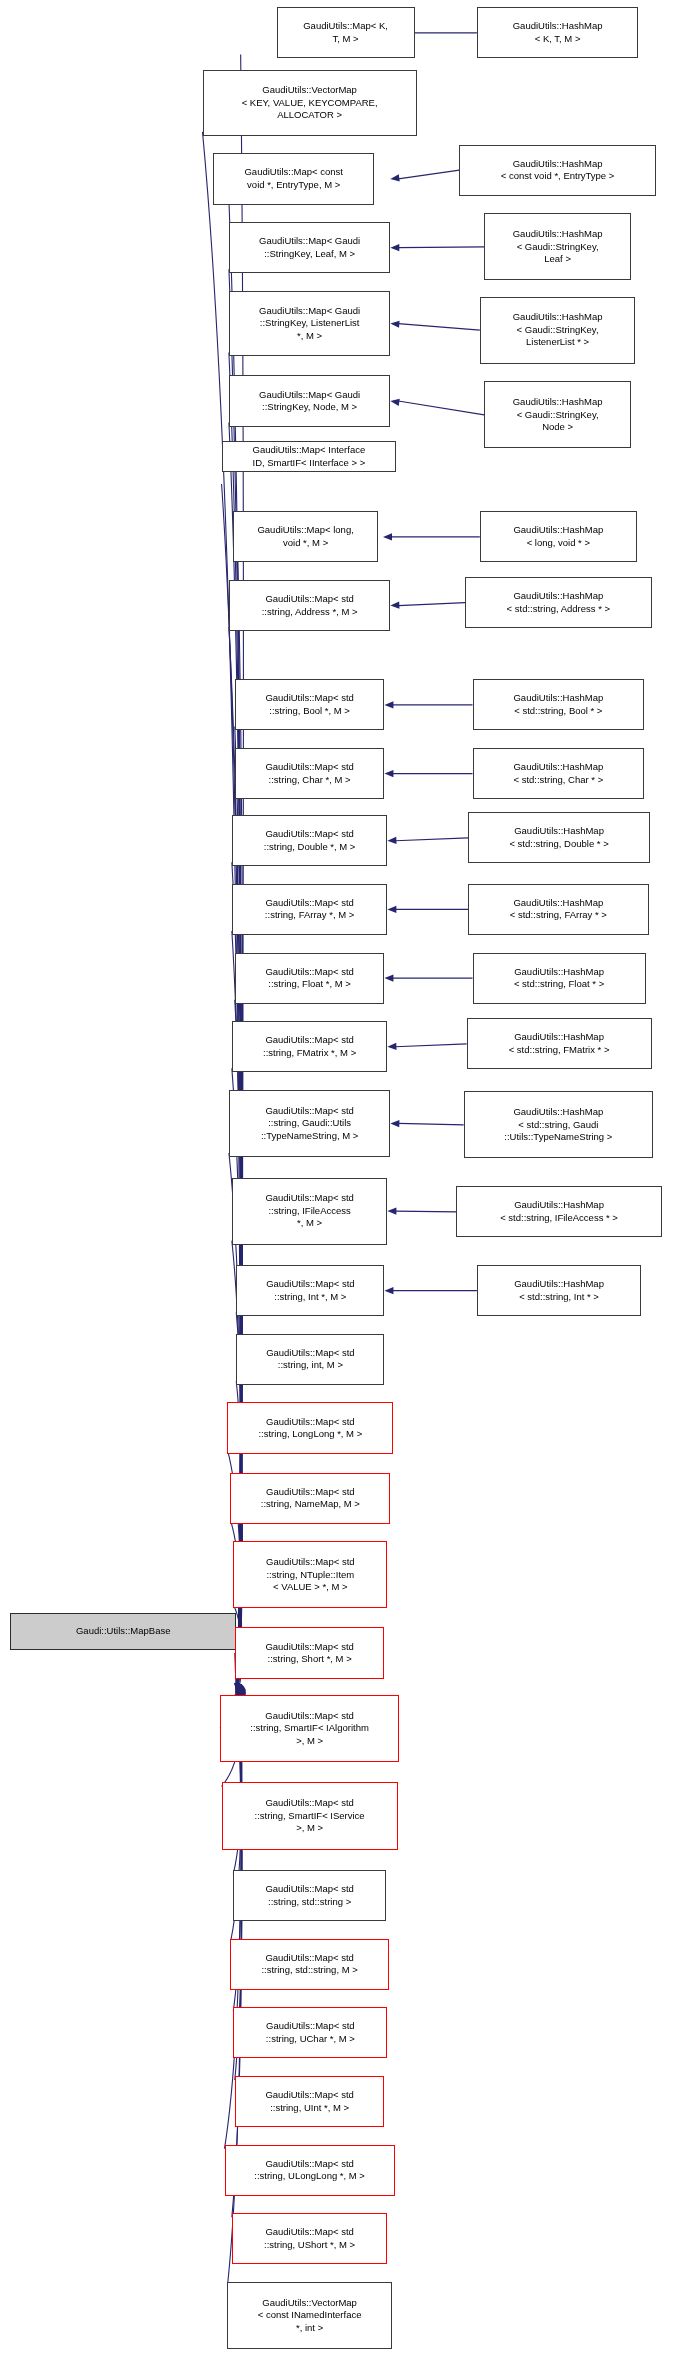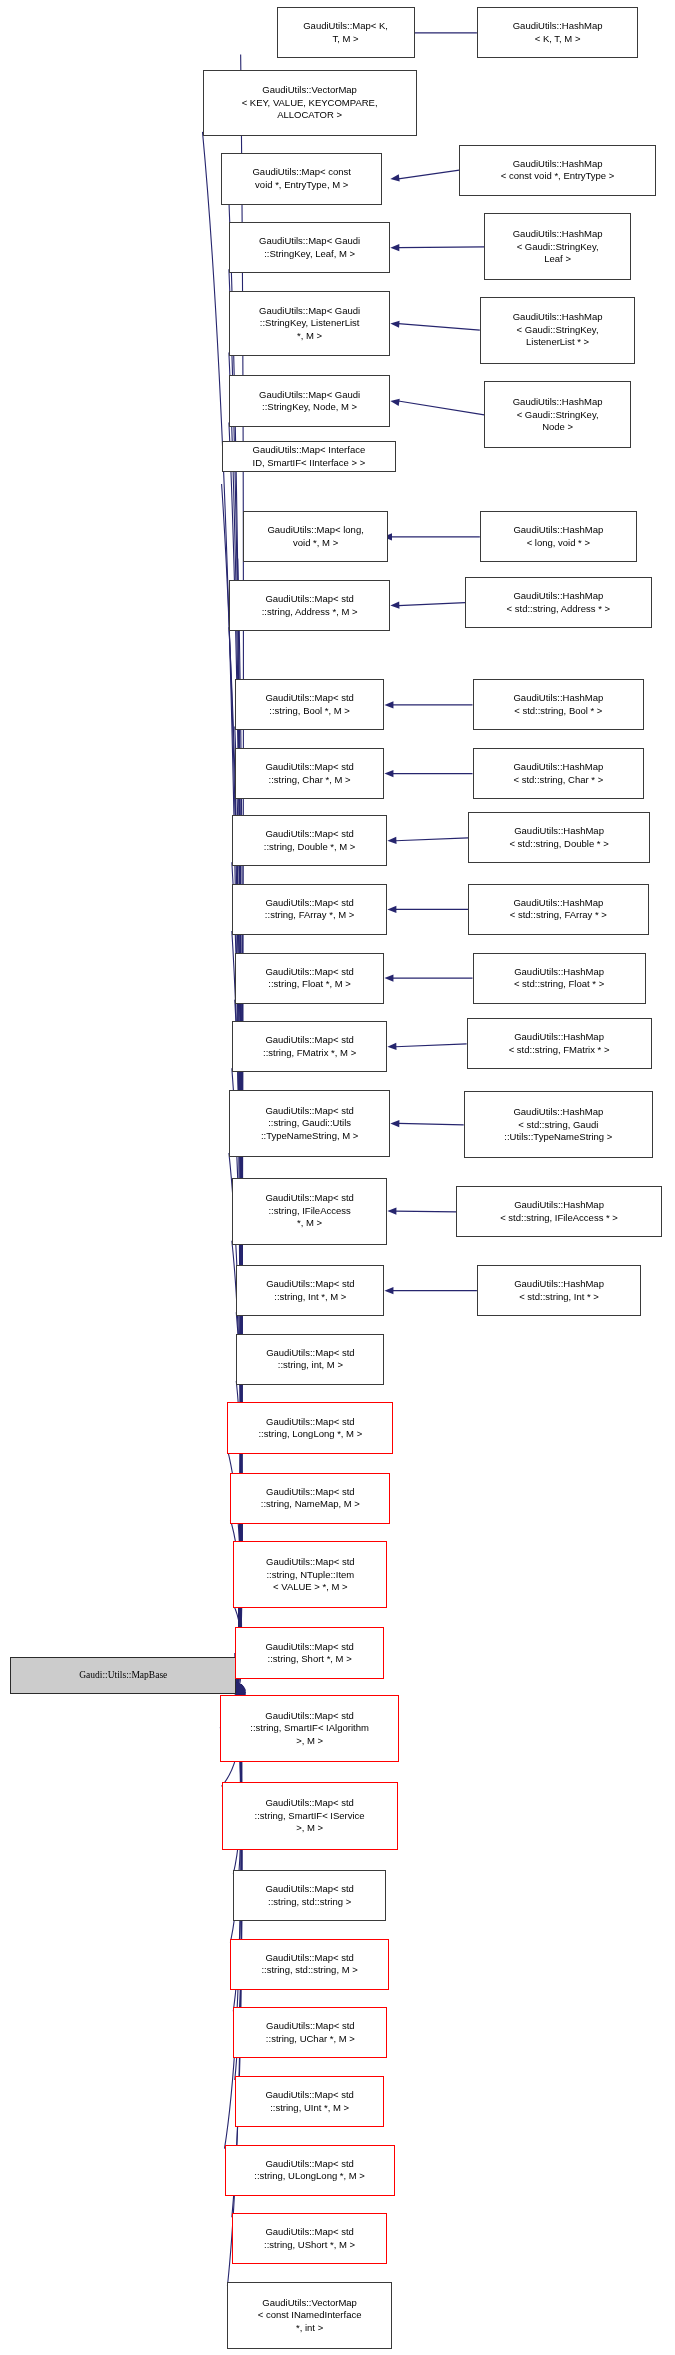--- a/index.html
+++ b/index.html
@@ -149,38 +149,38 @@
         <polygon points="387.3913043478261,840.7583746898264 396.2551658324302,836.8351158936529 396.51565838576255,844.030402102669" fill="#26256e"></polygon>
         <polygon points="387.3913043478261,909.4215260545907 396.3913043478261,905.8215260545907 396.3913043478261,913.0215260545907" fill="#26256e"></polygon>
         <polygon points="384.4565217391305,978.084677419355 393.4565217391305,974.484677419355 393.4565217391305,981.684677419355" fill="#26256e"></polygon>
         <polygon points="387.3913043478261,1046.747828784119 396.2525370822303,1042.8186361919031 396.51784708116423,1050.013746379" fill="#26256e"></polygon>
         <polygon points="390.32608695652175,1123.446029776675 399.39597150883543,1120.0259136664088 399.2526351566566,1127.2244867673883" fill="#26256e"></polygon>
         <polygon points="387.3913043478261,1211.1011166253102 396.42892638165114,1207.596635497708 396.3526728051492,1214.7962316941673" fill="#26256e"></polygon>
         <polygon points="384.45652173913044,1290.721153846154 393.45652173913044,1287.1211538461541 393.45652173913044,1294.321153846154" fill="#26256e"></polygon>
       </g>
   </svg>
   <div id="node-layer">
-      <div class="node root" style="left: 10.2717px; top: 1657px; width: 225.978px; height: 36.523px; font-family: Liberation Serif, serif;">Gaudi::Utils::MapBase</div>
+      <div class="node root" style="left: 10.2717px; top: 1613px; width: 225.978px; height: 36.523px;">Gaudi::Utils::MapBase</div>
       <div class="node" style="left: 240.652px; top: 7.30459px; width: 137.935px; height: 51.1321px; margin-left: 36px;">GaudiUtils::Map&lt; K,
 T, M &gt;</div>
       <div class="node" style="left: 202.5px; top: 70.1241px; width: 214.239px; height: 65.7413px;">GaudiUtils::VectorMap
 &lt; KEY, VALUE, KEYCOMPARE,
 ALLOCATOR &gt;</div>
-      <div class="node" style="left: 221px; top: 153.396px; width: 161.413px; height: 51.1321px;">GaudiUtils::Map&lt; const
+      <div class="node" style="left: 213px; top: 153.396px; width: 161.413px; height: 51.1321px;">GaudiUtils::Map&lt; const
 void *, EntryType, M &gt;</div>
       <div class="node" style="left: 228.913px; top: 222.06px; width: 161.413px; height: 51.1321px;">GaudiUtils::Map&lt; Gaudi
 ::StringKey, Leaf, M &gt;</div>
       <div class="node" style="left: 228.913px; top: 290.723px; width: 161.413px; height: 65.7413px;">GaudiUtils::Map&lt; Gaudi
 ::StringKey, ListenerList
 *, M &gt;</div>
       <div class="node" style="left: 228.913px; top: 375.456px; width: 161.413px; height: 51.1321px;">GaudiUtils::Map&lt; Gaudi
 ::StringKey, Node, M &gt;</div>
       <div class="node" style="left: 221.576px; top: 441.197px; width: 174.62px; height: 31px;">GaudiUtils::Map&lt; Interface
 ID, SmartIF&lt; IInterface &gt; &gt;</div>
-      <div class="node" style="left: 243px; top: 511.321px; width: 145.272px; height: 51.1321px;">GaudiUtils::Map&lt; long,
+      <div class="node" style="left: 233px; top: 511.321px; width: 145.272px; height: 51.1321px;">GaudiUtils::Map&lt; long,
 void *, M &gt;</div>
       <div class="node" style="left: 228.913px; top: 579.984px; width: 161.413px; height: 51.1321px;">GaudiUtils::Map&lt; std
 ::string, Address *, M &gt;</div>
       <div class="node" style="left: 234.783px; top: 679.327px; width: 149.674px; height: 51.1321px;">GaudiUtils::Map&lt; std
 ::string, Bool *, M &gt;</div>
       <div class="node" style="left: 234.783px; top: 747.99px; width: 149.674px; height: 51.1321px;">GaudiUtils::Map&lt; std
 ::string, Char *, M &gt;</div>
       <div class="node" style="left: 231.848px; top: 815.192px; width: 155.543px; height: 51.1321px;">GaudiUtils::Map&lt; std
 ::string, Double *, M &gt;</div>
       <div class="node" style="left: 231.848px; top: 883.855px; width: 155.543px; height: 51.1321px;">GaudiUtils::Map&lt; std

